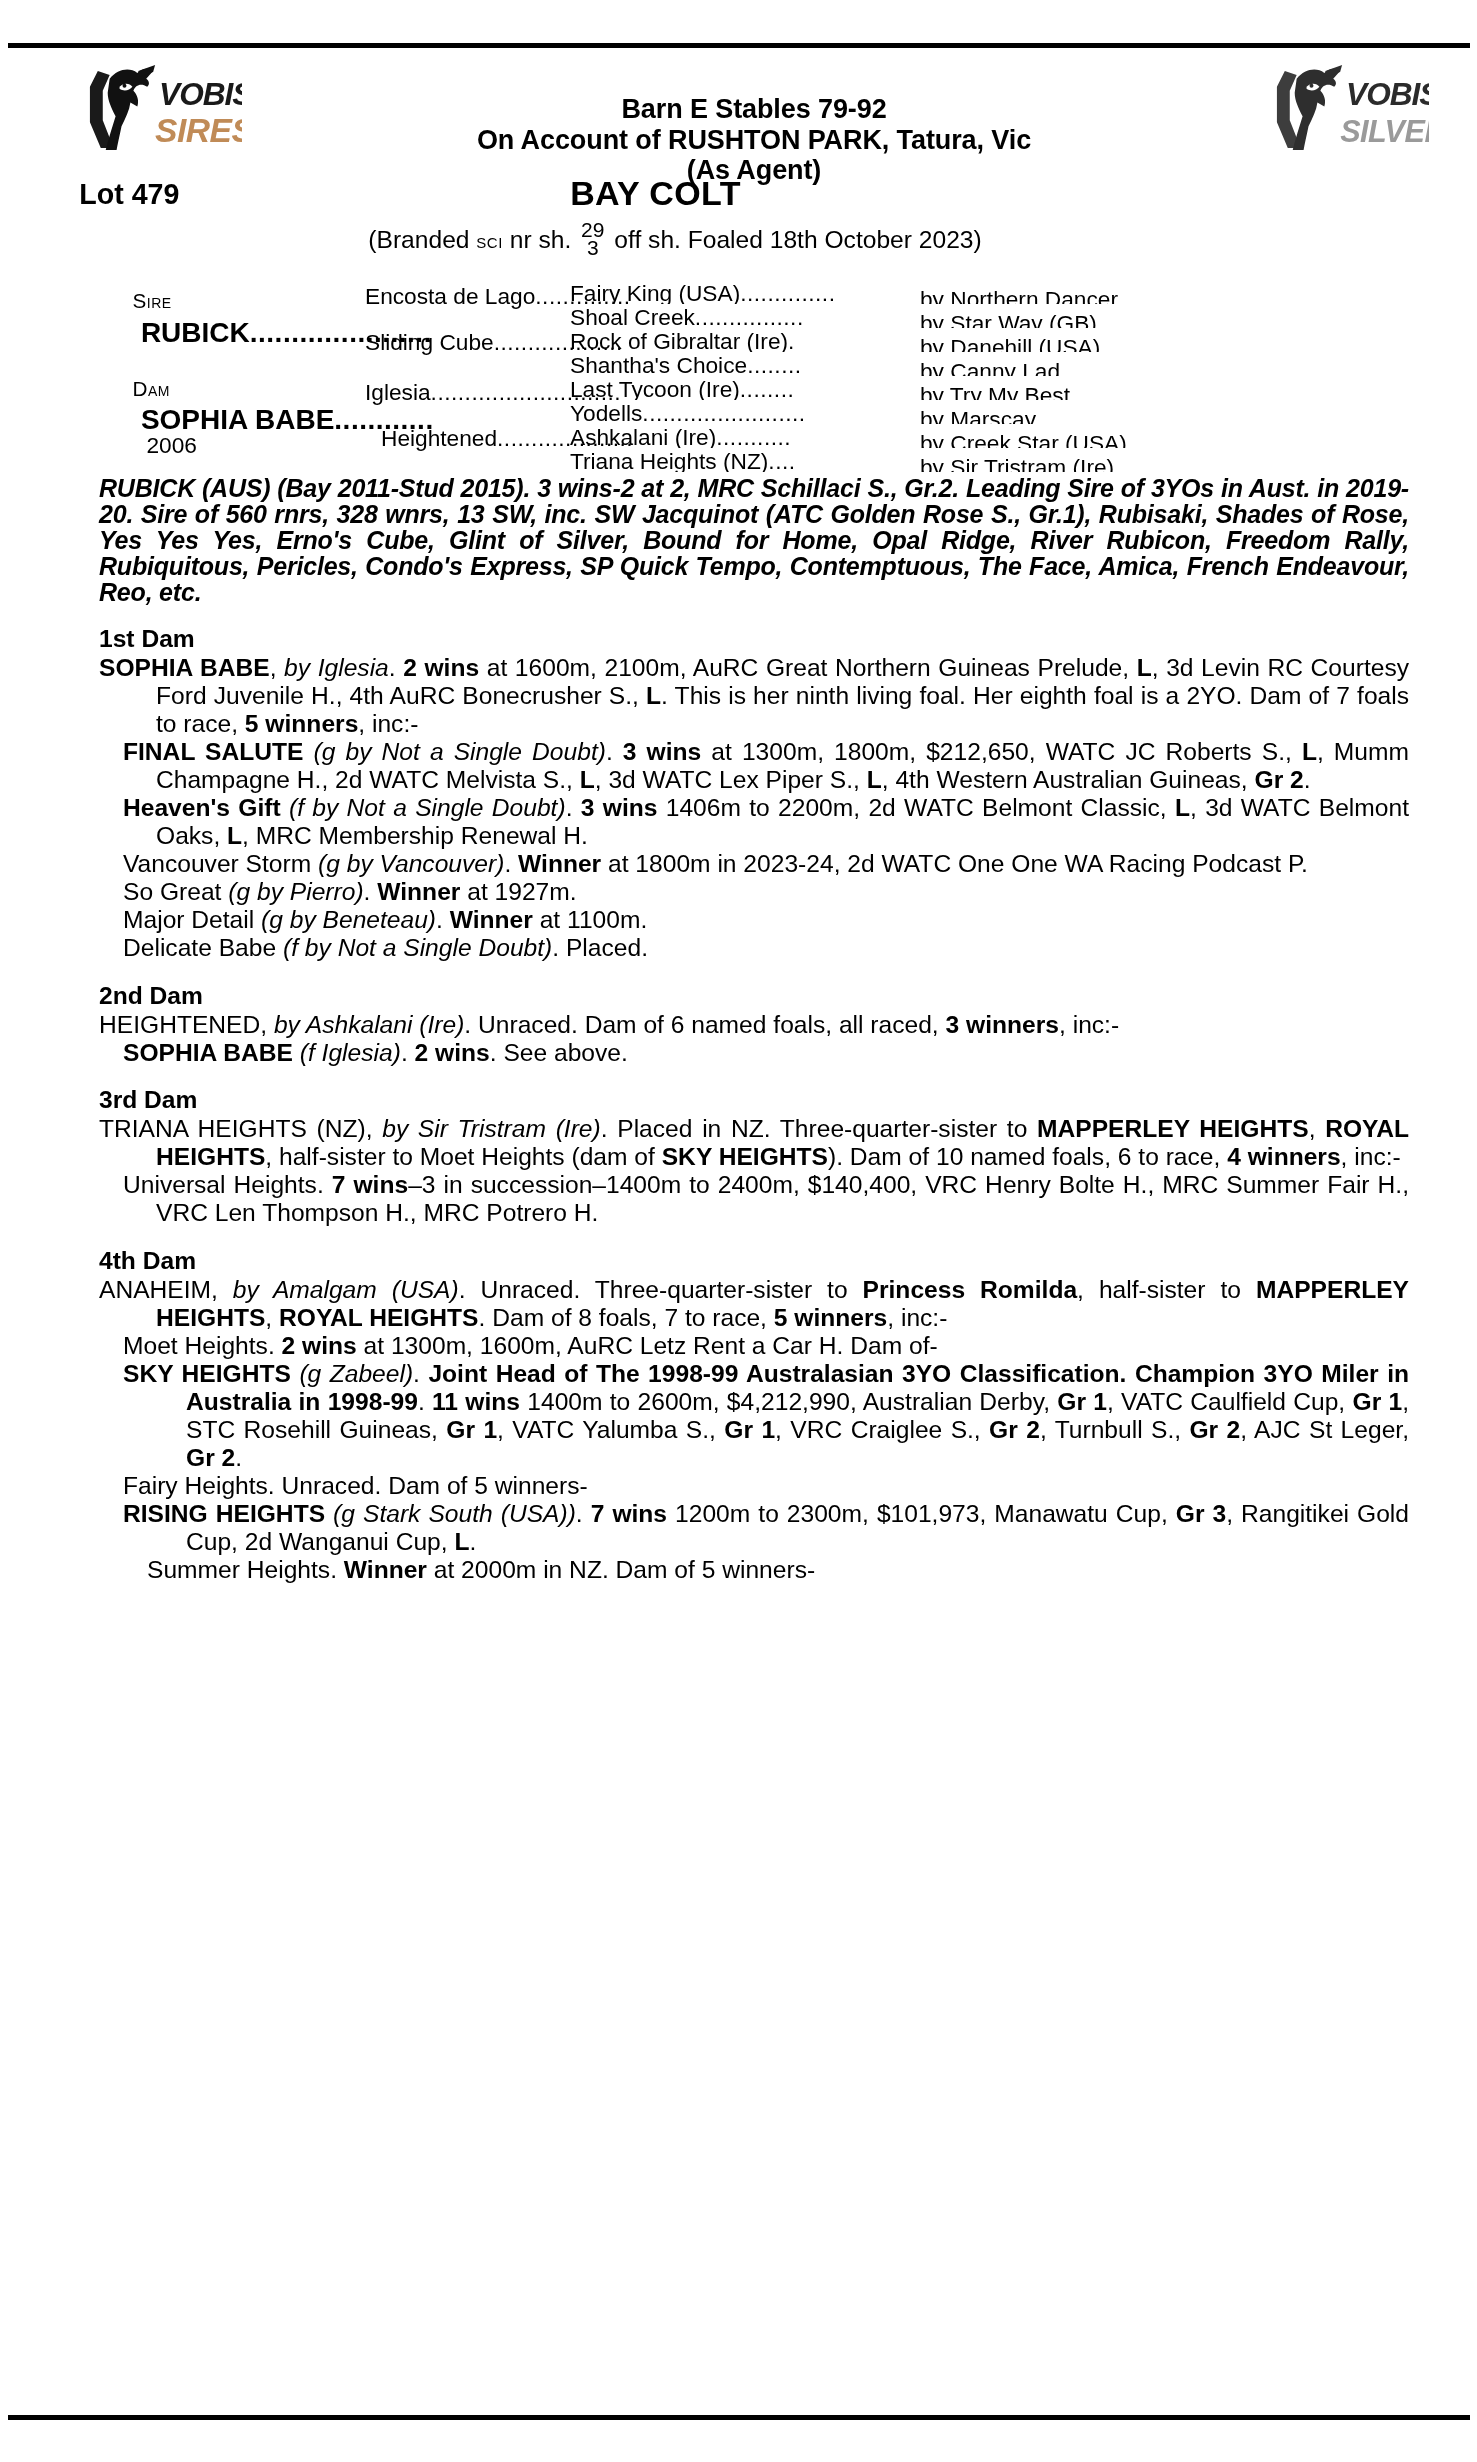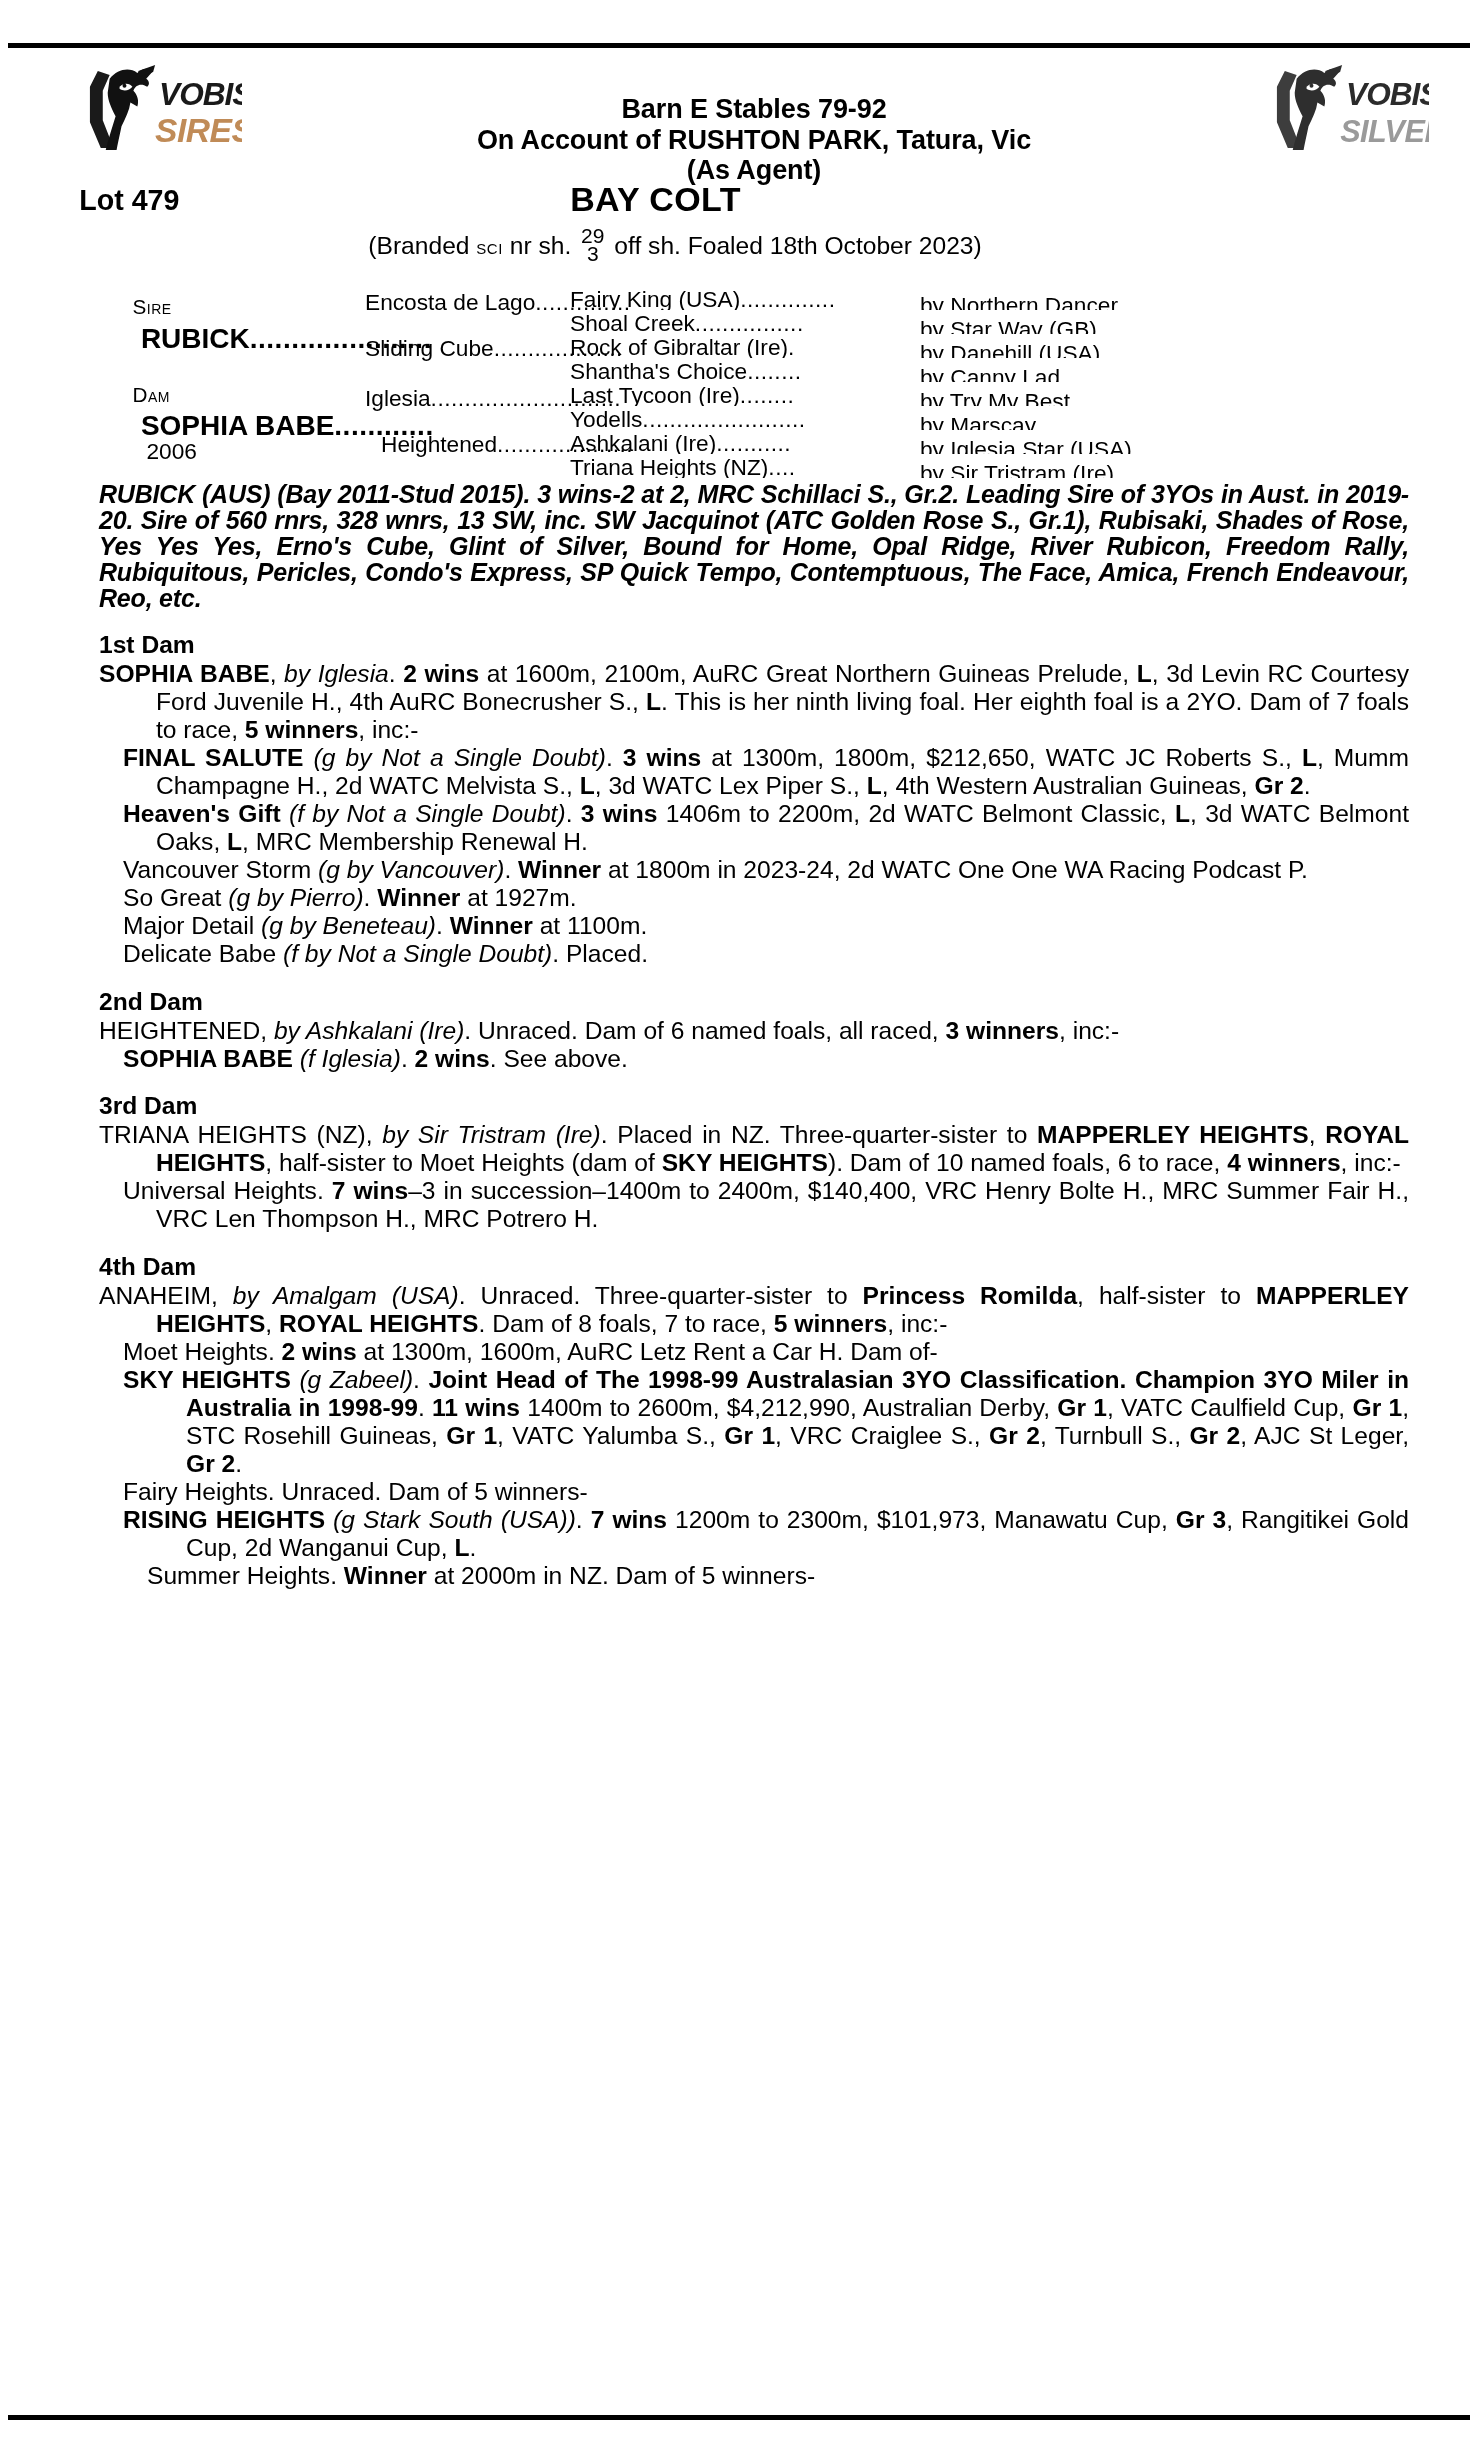--- a/index.html
+++ b/index.html
@@ -64,21 +64,21 @@
     font-size: 27px;
     line-height: 30.5px;
     font-stretch: condensed;
     letter-spacing: -0.1px;
   }
 
   
   .lotline {
     position: relative;
     height: 43px;
-    margin-top: 20px;
+    margin-top: 14px;
   }
   .lot-number {
     position: absolute;
     left: -19.7px;
     top: 3.9px;
     font-size: 28.6px;
     font-weight: bold;
     font-stretch: condensed;
   }
   .colt-title {
@@ -295,21 +295,21 @@
         <div class="g-sire dam-blk-2"><span>Heightened</span><span class="dots">....................</span></div>
       </div>
 
       <div class="col3">
         <div class="gg"><span class="by"><span>Fairy King (USA)</span><span class="dots">..............</span></span><span>by Northern Dancer</span><span class="dots">.......</span></div>
         <div class="gg"><span class="by"><span>Shoal Creek</span><span class="dots">................</span></span><span>by Star Way (GB)</span><span class="dots">........</span></div>
         <div class="gg"><span class="by"><span>Rock of Gibraltar (Ire).</span><span class="dots"></span></span><span>by Danehill (USA)</span><span class="dots">........</span></div>
         <div class="gg"><span class="by"><span>Shantha's Choice</span><span class="dots">........</span></span><span>by Canny Lad</span><span class="dots">..............</span></div>
         <div class="gg"><span class="by"><span>Last Tycoon (Ire)</span><span class="dots">........</span></span><span>by Try My Best</span><span class="dots">..............</span></div>
         <div class="gg"><span class="by"><span>Yodells</span><span class="dots">........................</span></span><span>by Marscay</span><span class="dots">..................</span></div>
-        <div class="gg"><span class="by"><span>Ashkalani (Ire)</span><span class="dots">...........</span></span><span>by Iglesia Star (USA)</span><span class="dots">....</span></div>
+        <div class="gg"><span class="by"><span>Ashkalani (Ire)</span><span class="dots">...........</span></span><span>by Creek Star (USA)</span><span class="dots">....</span></div>
         <div class="gg"><span class="by"><span>Triana Heights (NZ)</span><span class="dots">....</span></span><span>by Sir Tristram (Ire)</span><span class="dots">.....</span></div>
       </div>
     </div>
 
     <div class="sire-summary">RUBICK (AUS) (Bay 2011-Stud 2015). 3 wins-2 at 2, MRC Schillaci S., Gr.2. Leading Sire of 3YOs in Aust. in 2019-20. Sire of 560 rnrs, 328 wnrs, 13 SW, inc. SW Jacquinot (ATC Golden Rose S., Gr.1), Rubisaki, Shades of Rose, Yes Yes Yes, Erno's Cube, Glint of Silver, Bound for Home, Opal Ridge, River Rubicon, Freedom Rally, Rubiquitous, Pericles, Condo's Express, SP Quick Tempo, Contemptuous, The Face, Amica, French Endeavour, Reo, etc.</div>
 
     <div id="dam-sections">
         <div class="dam-head">1st Dam</div>
         <div class="entry hang0"><b>SOPHIA BABE</b>, <i>by Iglesia</i>. <b>2 wins</b> at 1600m, 2100m, AuRC Great Northern Guineas Prelude, <b>L</b>, 3d Levin RC Courtesy Ford Juvenile H., 4th AuRC Bonecrusher S., <b>L</b>. This is her ninth living foal. Her eighth foal is a 2YO. Dam of 7 foals to race, <b>5 winners</b>, inc:-</div>
         <div class="entry hang1"><b>FINAL SALUTE</b> <i>(g by Not a Single Doubt)</i>. <b>3 wins</b> at 1300m, 1800m, $212,650, WATC JC Roberts S., <b>L</b>, Mumm Champagne H., 2d WATC Melvista S., <b>L</b>, 3d WATC Lex Piper S., <b>L</b>, 4th Western Australian Guineas, <b>Gr 2</b>.</div>

